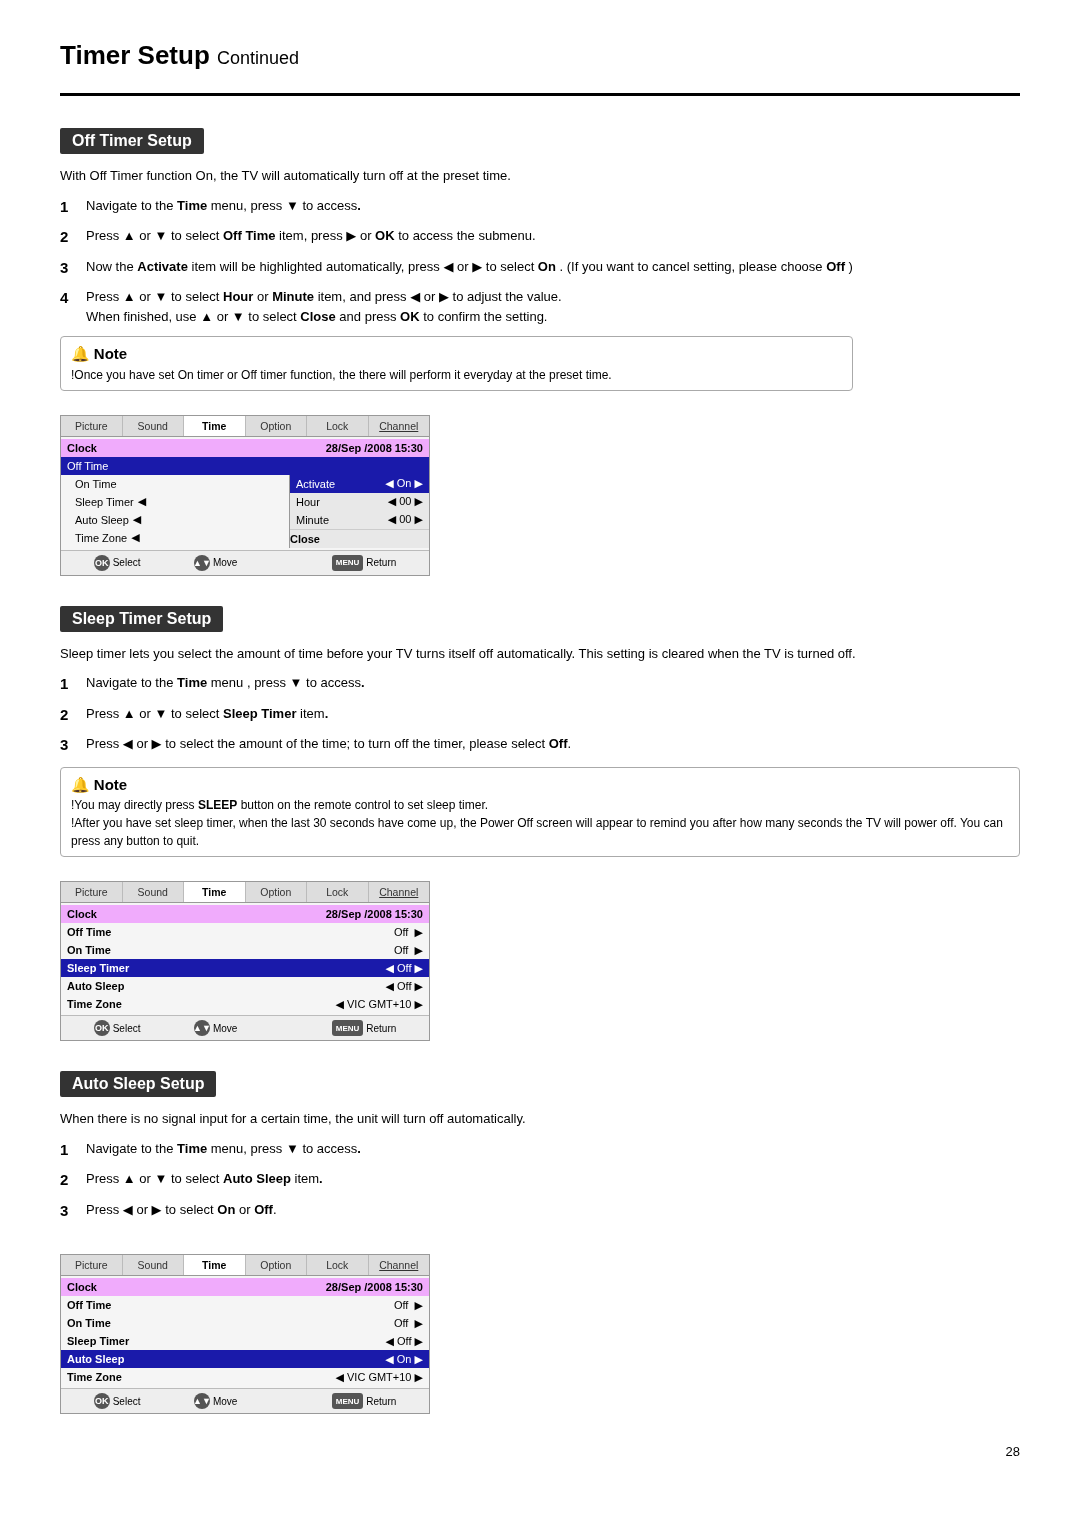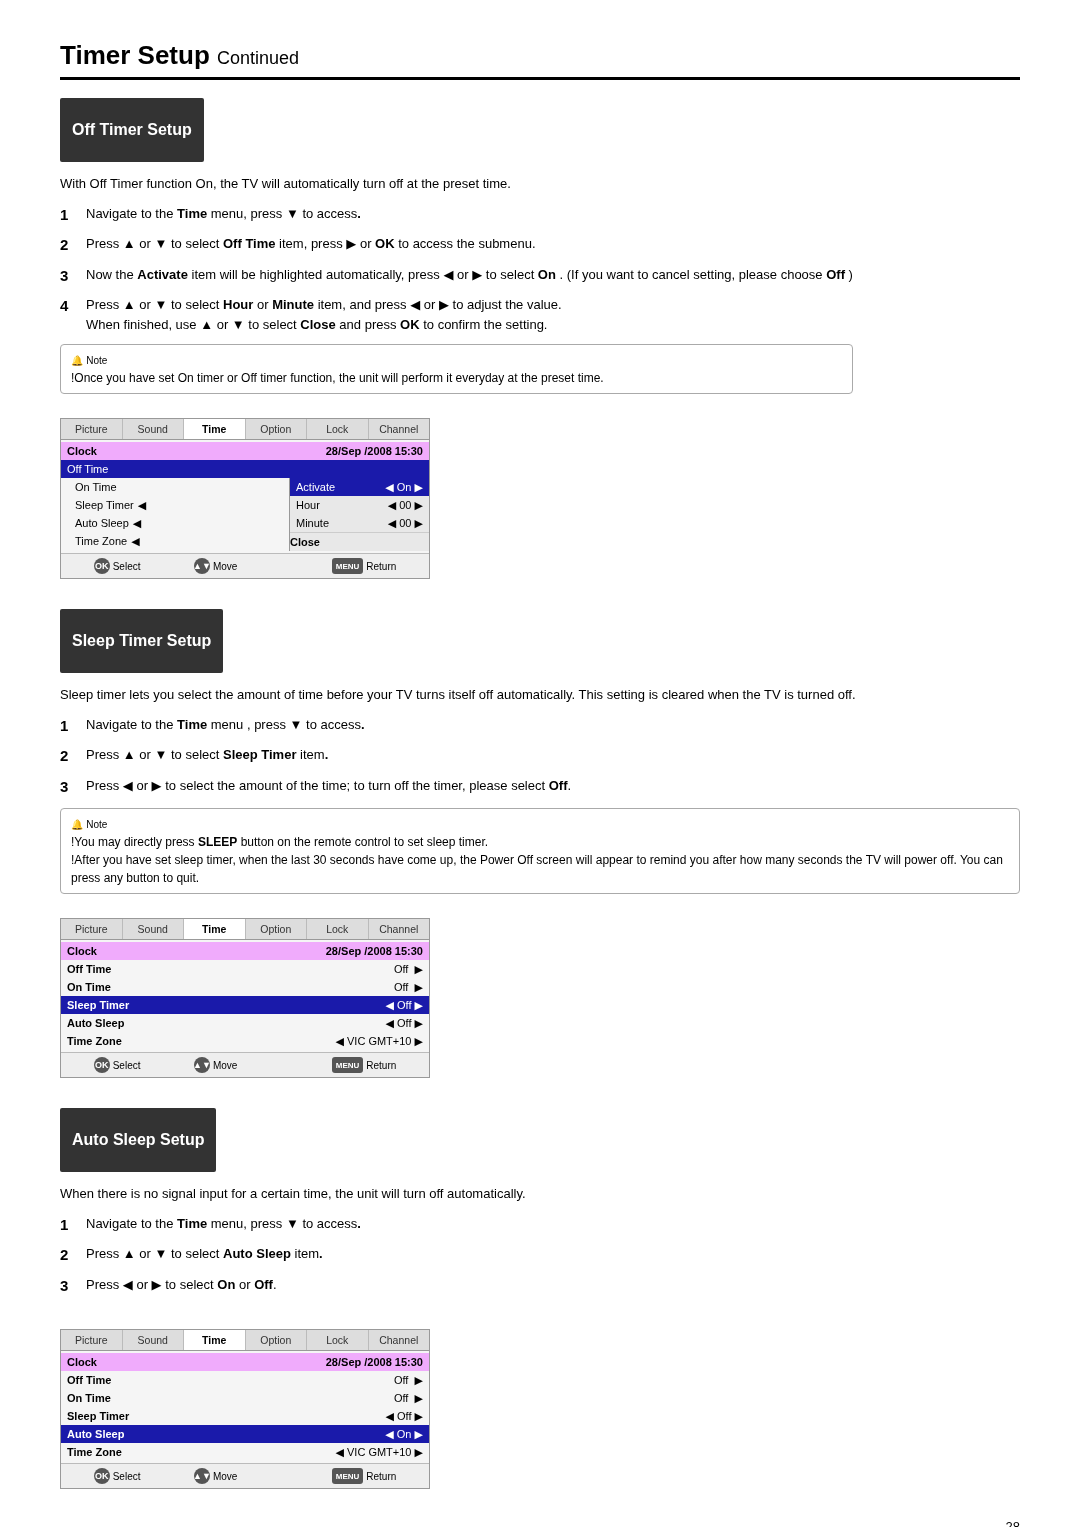--- a/index.html
+++ b/index.html
@@ -9,33 +9,33 @@
       background: #fff;
       color: #000;
       width: 1080px;
       min-height: 1527px;
       padding: 40px 60px 60px 60px;
     }
     h1.page-title {
       font-size: 26px;
       font-weight: bold;
       border-bottom: 3px solid #000;
-      padding-bottom: 6px;
-      margin-bottom: 18px;
+      padding-bottom: 22px;
+      margin-bottom: 32px;
     }
     h1.page-title span.continued {
       font-size: 18px;
       font-weight: normal;
     }
     .section-header {
       background: #333;
       color: #fff;
       font-size: 16px;
       font-weight: bold;
-      padding: 23px 12px;
+      padding: 4px 12px;
       display: inline-block;
       margin-bottom: 12px;
       border-radius: 2px;
       text-align: center;
     }
     .section {
       margin-bottom: 30px;
     }
     .section-content {
       display: flex;
@@ -70,22 +70,22 @@
     }
     .note-box {
       border: 1px solid #aaa;
       border-radius: 4px;
       padding: 6px 10px;
       margin-top: 10px;
       font-size: 12px;
       line-height: 1.5;
     }
     .note-label {
-      font-weight: normal;
-      font-size: 10px;
+      font-weight: bold;
+      font-size: 15px;
     }
     
     .tv-menu {
       width: 370px;
       min-width: 290px;
       border: 1px solid #999;
       background: #f5f5f5;
       font-size: 11px;
     }
     .tv-menu-tabs {
@@ -94,21 +94,21 @@
       border-bottom: 1px solid #999;
     }
     .tv-menu-tab {
       flex: 1;
       text-align: center;
       padding: 4px 2px;
       font-size: 10.5px;
       border-right: 1px solid #bbb;
       color: #333;
     }
-    .tv-menu-tab:last-child { border-right: none; }
+    .tv-menu-tab:last-child { border-right: none; text-decoration: underline; }
     .tv-menu-tab.active {
       background: #fff;
       font-weight: bold;
       color: #000;
     }
     .tv-menu-body {
       padding: 2px 0;
     }
     .tv-row {
       display: flex;
@@ -195,21 +195,21 @@
           <span class="step-num">3</span>
           <span class="step-text">Now the <strong>Activate</strong> item will be highlighted automatically, press ◀ or ▶ to select <strong>On</strong> . (If you want to cancel setting, please choose <strong>Off</strong> )</span>
         </li>
         <li>
           <span class="step-num">4</span>
           <span class="step-text">Press ▲ or ▼ to select <strong>Hour</strong> or <strong>Minute</strong> item, and press ◀ or ▶ to adjust the value.<br>When finished, use ▲ or ▼ to select <strong>Close</strong> and press <strong>OK</strong> to confirm the setting.</span>
         </li>
       </ol>
       <div class="note-box">
         <span class="note-label">🔔 Note</span><br>
-        <span>!Once you have set On timer or Off timer function, the unit will perform it everyday at the preset time.</span>
+        <span>!Once you have set On timer or Off timer function, the there will perform it everyday at the preset time.</span>
       </div>
     </div>
 
     <div class="tv-menu">
       <div class="tv-menu-tabs">
         <div class="tv-menu-tab">Picture</div>
         <div class="tv-menu-tab">Sound</div>
         <div class="tv-menu-tab active">Time</div>
         <div class="tv-menu-tab">Option</div>
         <div class="tv-menu-tab">Lock</div>

